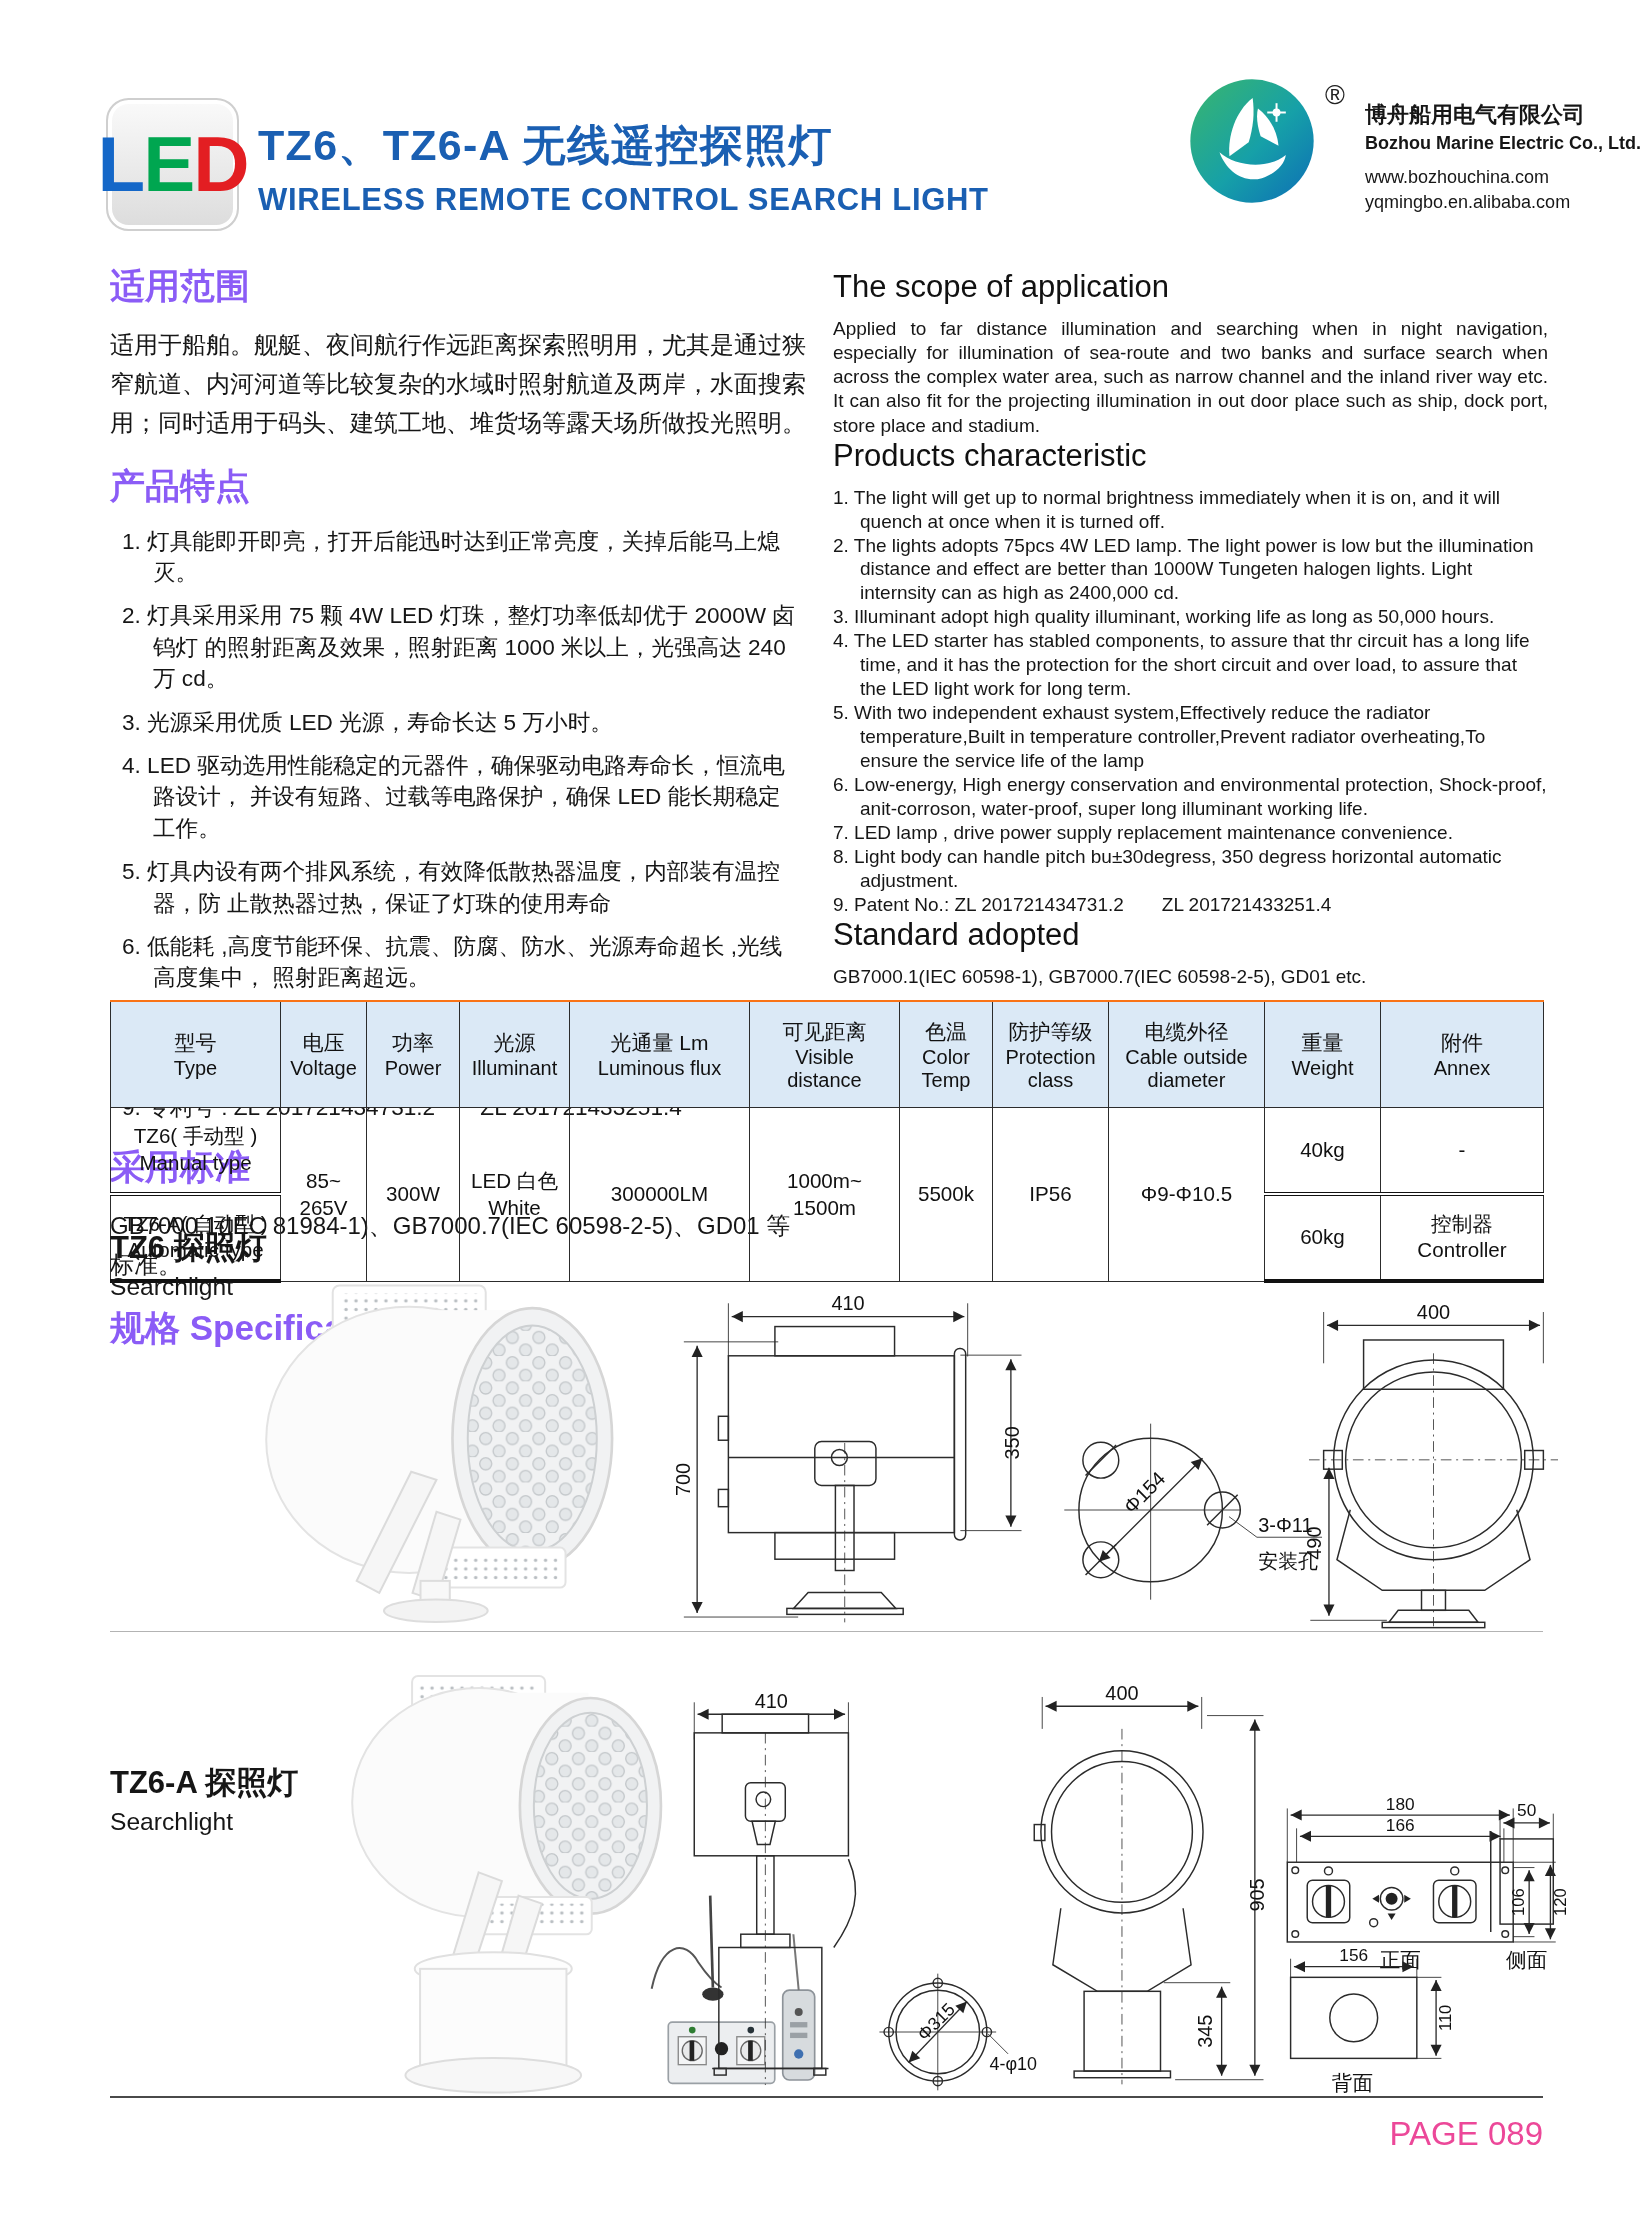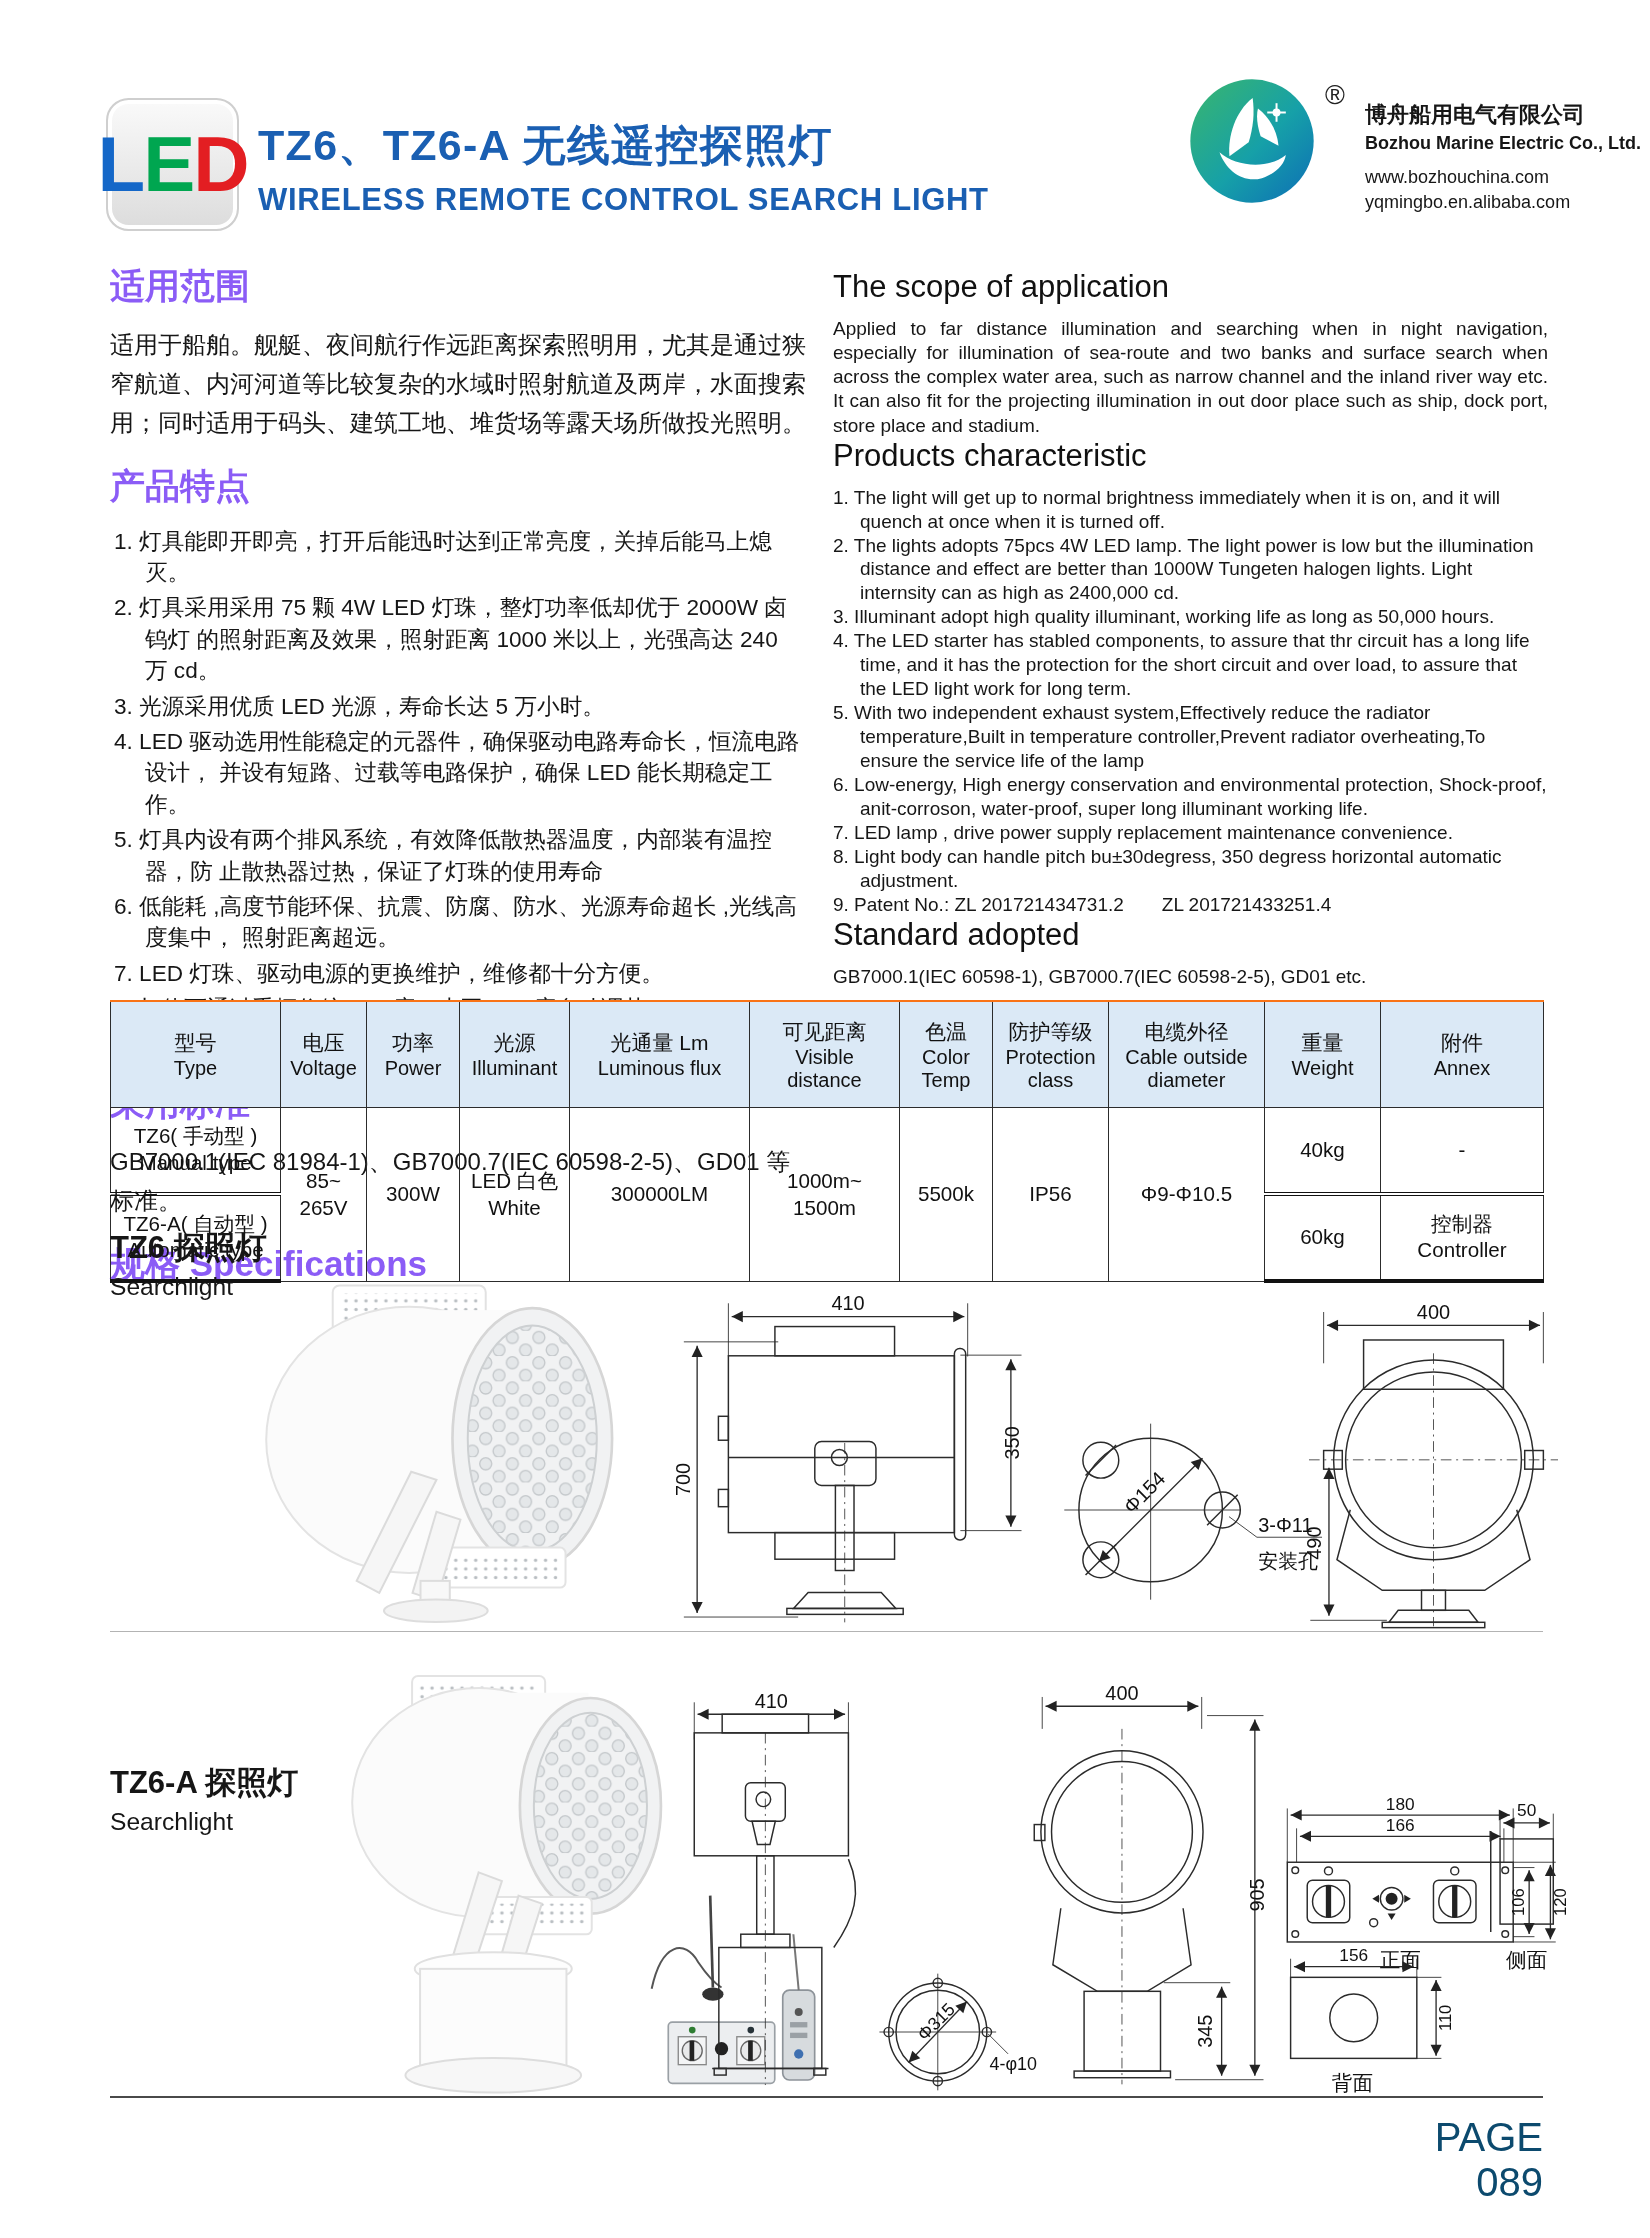--- a/index.html
+++ b/index.html
@@ -19,42 +19,42 @@
   .brand-text{position:absolute;left:1365px;top:101px;line-height:1.3;}
   .brand-cn{font-size:22px;font-weight:700;}
   .brand-en{font-size:18px;font-weight:700;margin-top:2.7px;}
   .brand-site{font-size:18px;margin-top:1.3px;}
   .brand-site.first{margin-top:10.6px;}
   
   .col-left{position:absolute;left:110px;top:263px;width:697px;}
   .col-right{position:absolute;left:833px;top:269px;width:715px;}
   .h-cn{font-size:35px;font-weight:700;margin:0 0 16px 0;color:#8b5cf6;}
   .p-cn{font-size:24px;line-height:1.62;margin:0;}
-  .feat{font-size:22.6px;line-height:1.39;padding-left:31px;text-indent:-31px;margin:4px;}
+  .feat{font-size:22.6px;line-height:1.39;padding-left:31px;text-indent:-31px;margin:12px;}
   .mt-sec{margin-top:20px;}
   .h-en{font-size:31px;font-weight:500;margin:0 0 12px 0;color:#111;}
   .p-en{font-size:19px;line-height:1.27;text-align:justify;margin:0;}
   .feat-en{font-size:19px;line-height:1.26;padding-left:27px;text-indent:-27px;margin:0;}
   
   table.spec{position:absolute;left:110px;top:1000px;width:1433px;border-collapse:collapse;
     table-layout:fixed;text-align:center;color:#111;}
   .spec th,.spec td{border:1.3px solid #2c2c2c;white-space:pre-line;vertical-align:middle;padding:2.7px;}
   .spec th{background:#dbe9f6;height:100px;font-weight:400;border-top:2px solid #f97316;}
   .spec th .cn{font-size:21px;}
   .spec th .en{font-size:20px;}
   .spec td{font-size:20.6px;height:78px;line-height:1.3;}
   .spec td.sep{border-bottom:4.7px double #111;}
   .spec tbody tr:last-child td{border-bottom:4px solid #111;}
   
   .sec-label{position:absolute;left:110px;}
   .sec-label .t1{font-size:31px;font-weight:700;}
   .sec-label .t2{font-size:24.6px;margin-top:4px;}
   .divider{position:absolute;left:110px;top:1631px;width:1433px;height:1.3px;background:#b3b3b3;}
   .footer-line{position:absolute;left:110px;top:2096px;width:1433px;height:2px;background:#4a4a4a;}
-  .page-num{position:absolute;left:1383px;top:2115px;width:160px;text-align:right;font-size:40px;color:#0c4a6e;}
+  .page-num{position:absolute;left:1383px;top:2115px;width:160px;text-align:right;font-size:33px;color:#ec4899;}
   svg{position:absolute;overflow:visible;}
   svg .ln{stroke:#2b2b2b;stroke-width:2.2;fill:none;}
   svg .dim{stroke:#2b2b2b;stroke-width:2;fill:none;}
   svg .thin{stroke-width:1.3;}
   svg .cl{stroke:#2b2b2b;stroke-width:1.2;stroke-dasharray:16 7 3 7;fill:none;}
   svg text.d{font-size:30px;fill:#111;font-family:"Liberation Sans",sans-serif;}
   svg text.dl{font-size:30px;fill:#111;font-family:"Liberation Sans",sans-serif;}
 </style>
 </head>
 <body>

